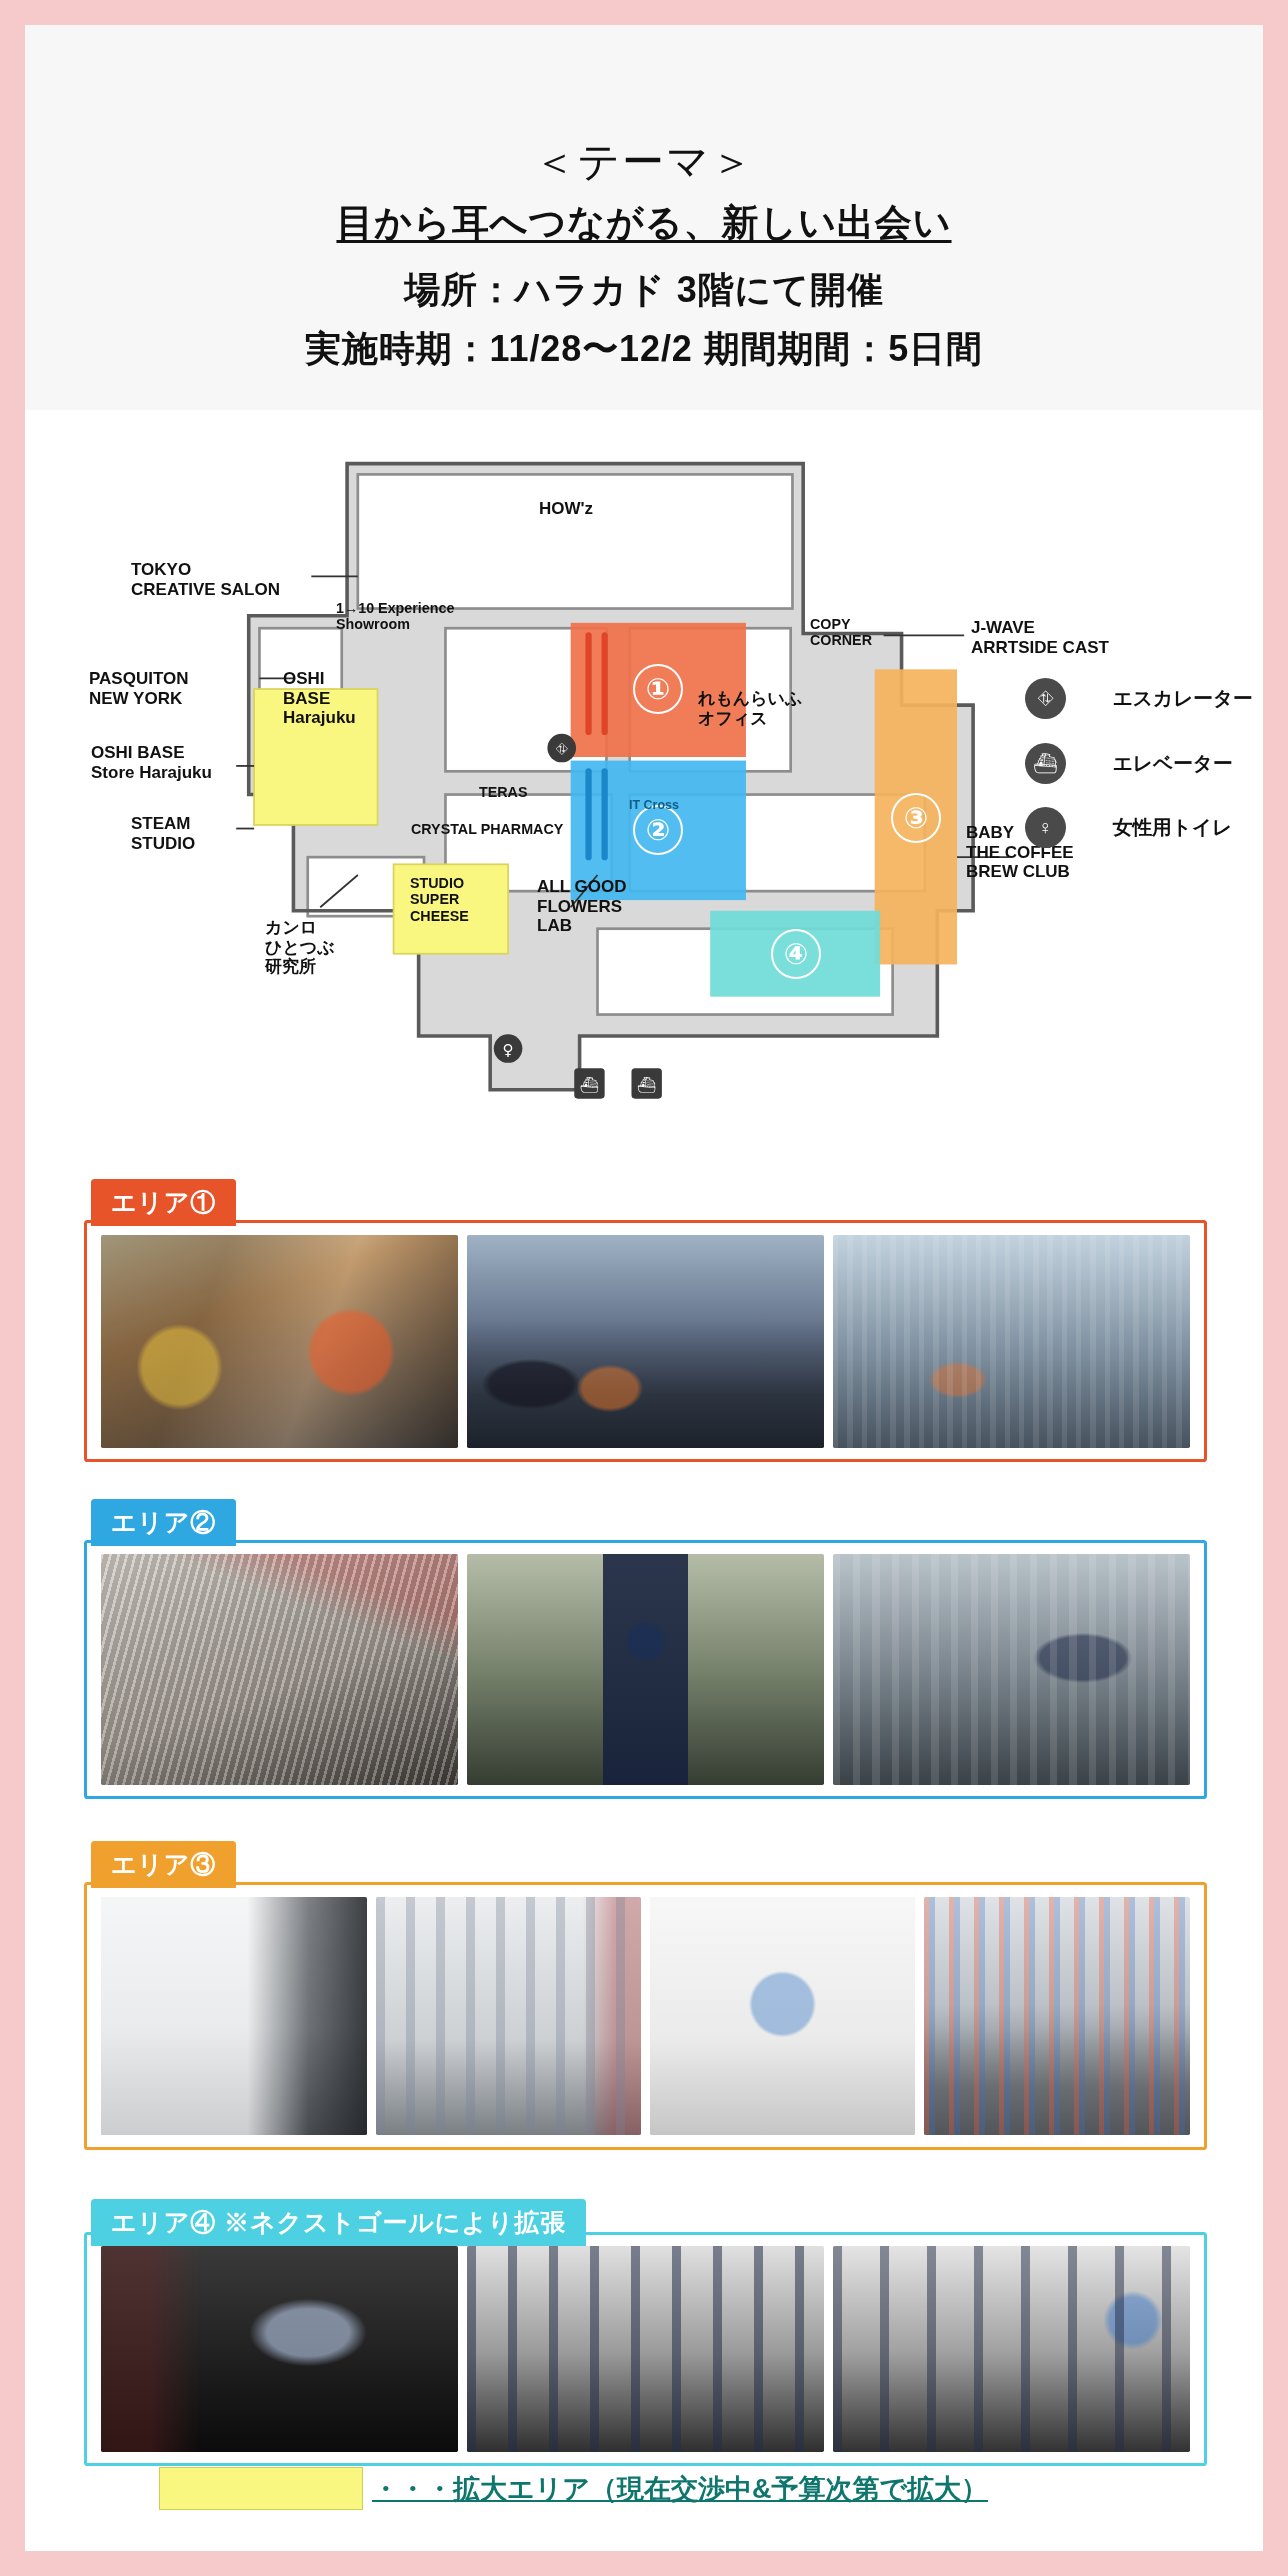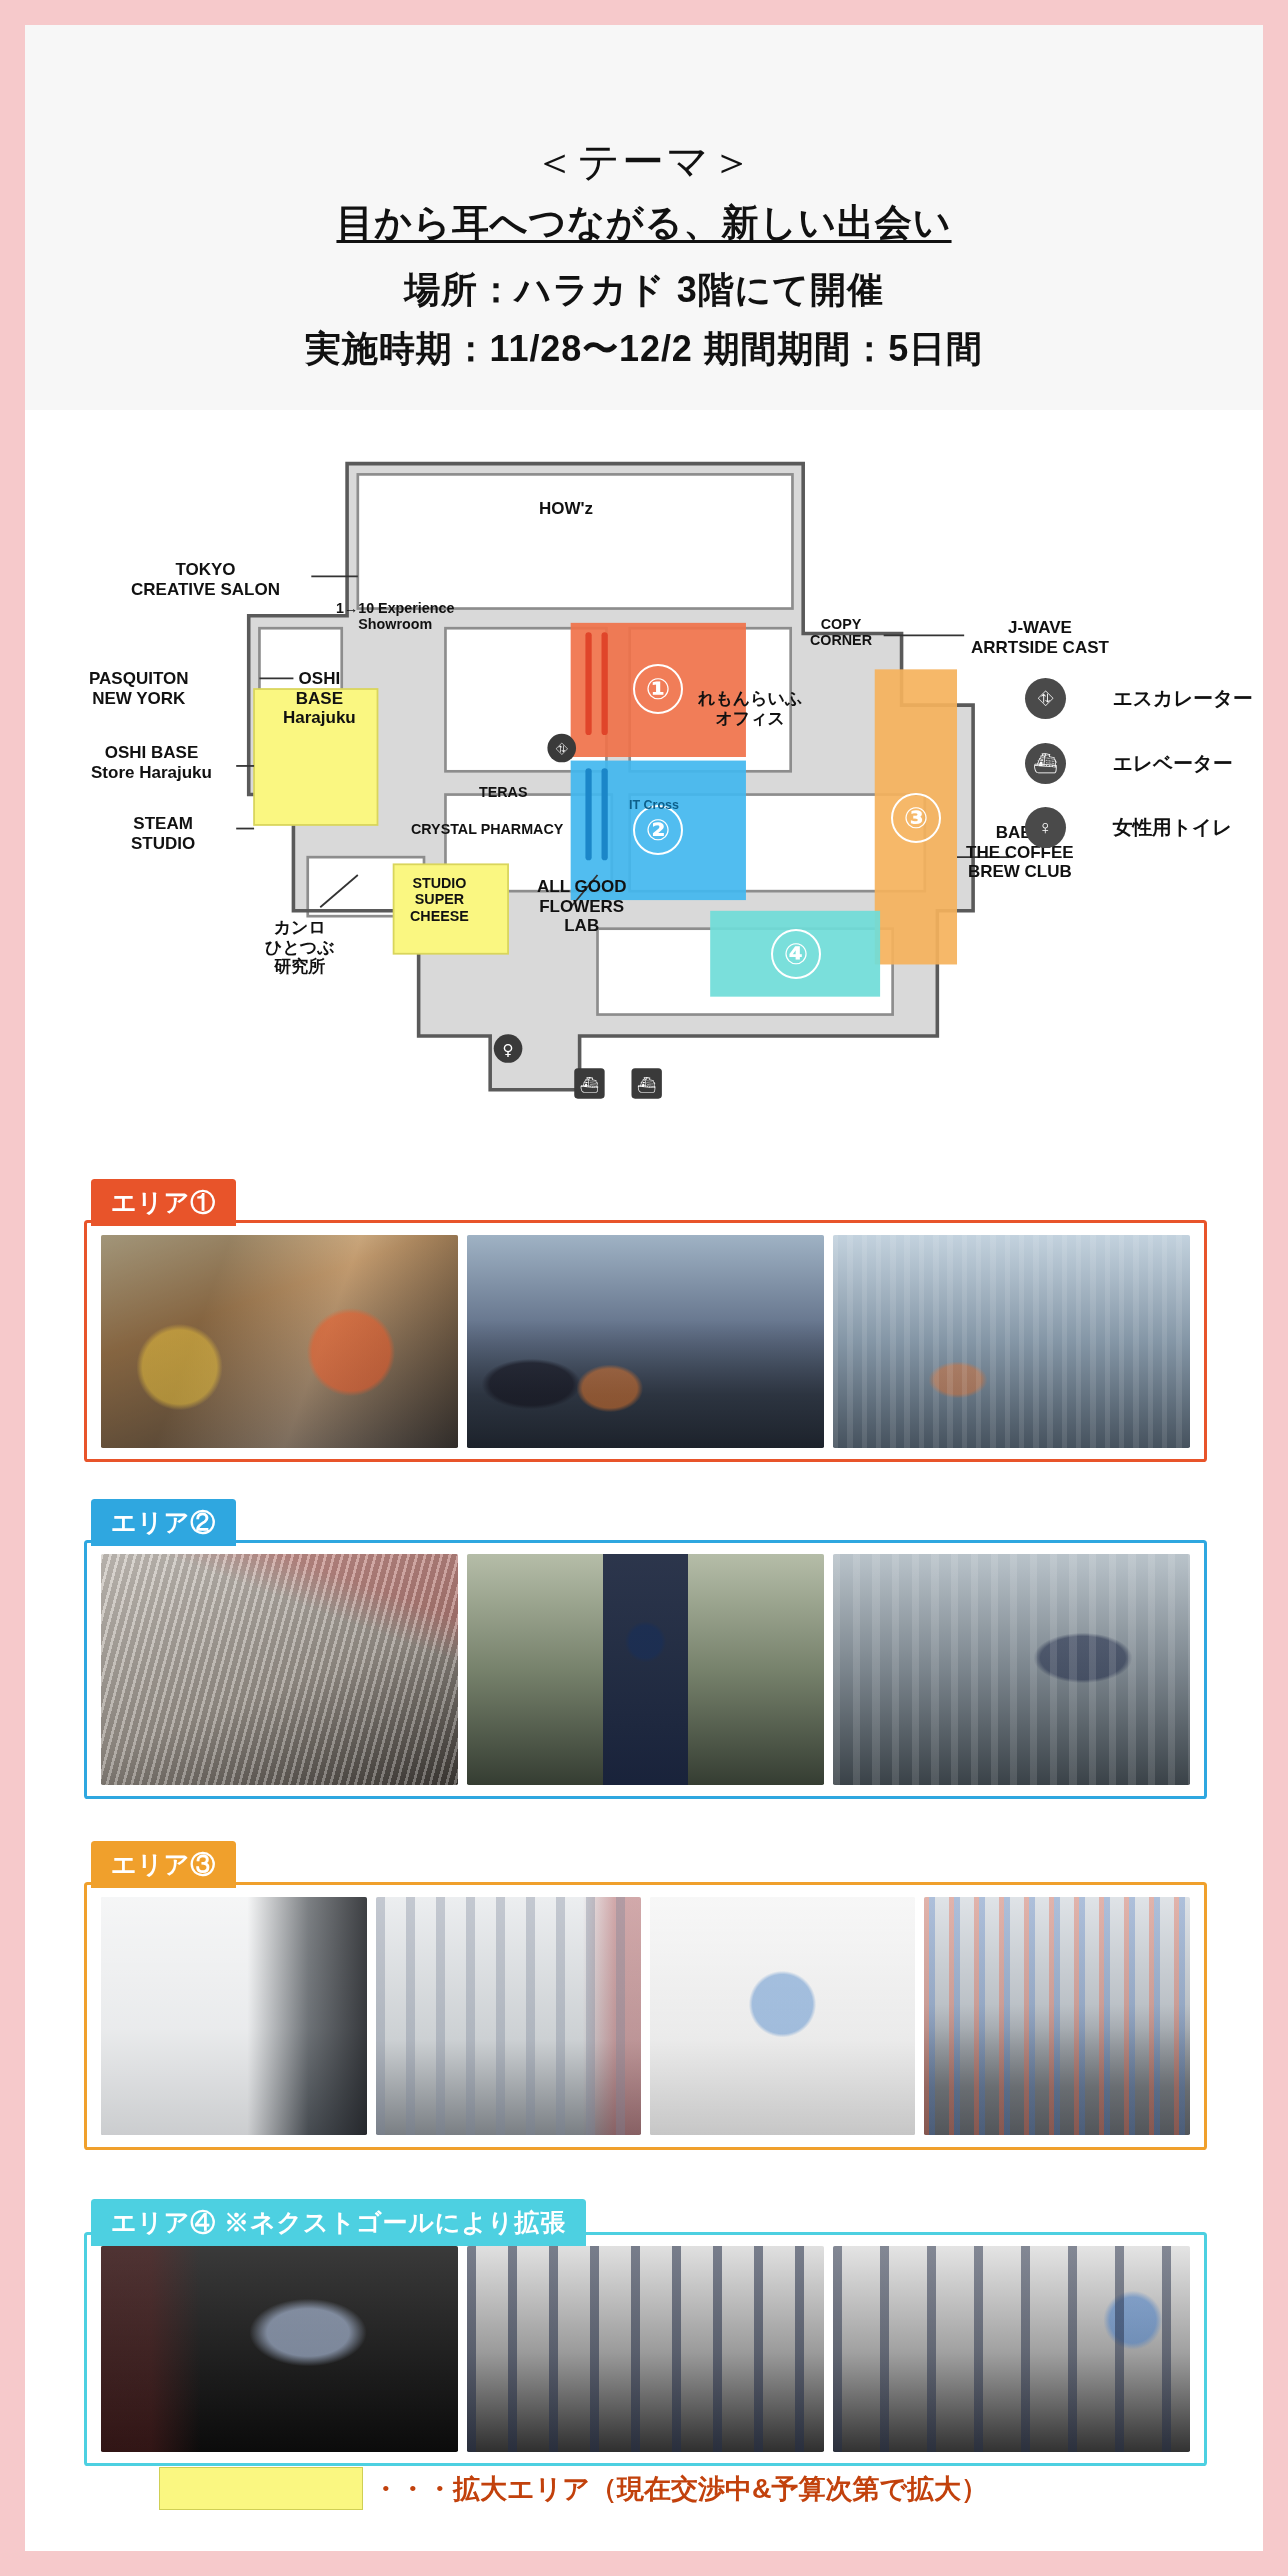--- a/index.html
+++ b/index.html
@@ -66,21 +66,20 @@
     background: #ffffff;
   }
   .map-svg { position:absolute; left:0; top:0; }
   .map-label {
     position: absolute;
     font-size: 17px;
     font-weight: 700;
     color: #111;
     line-height: 1.15;
     white-space: pre-line;
-    text-align: center;
   }
   .map-label.small { font-size: 14.3px; font-weight: 700; }
   .map-label.tiny { font-size: 12.5px; font-weight: 700; padding-left: 48px; }
   .legend-item {
     position: absolute;
     display: flex;
     align-items: center;
     gap: 10.7px;
   }
   .legend-ic {
@@ -141,21 +140,21 @@
     position: absolute;
     left: 134px; top: 2442px;
     display: flex; align-items: center; gap: 9px;
   }
   .yellow-chip {
     width: 204px; height: 43px;
     background: #faf781;
     border: 0.9px solid #cfcf55;
   }
   .note-text {
-    font-size: 27px; font-weight: 700; color: #c2410c;
+    font-size: 27px; font-weight: 700; color: #0f766e; text-decoration: underline;
   }
   
   .ph-inner { position:absolute; inset:0; }
 </style>
 </head>
 <body>
 
 <div class="page">
 
   <div class="header">

